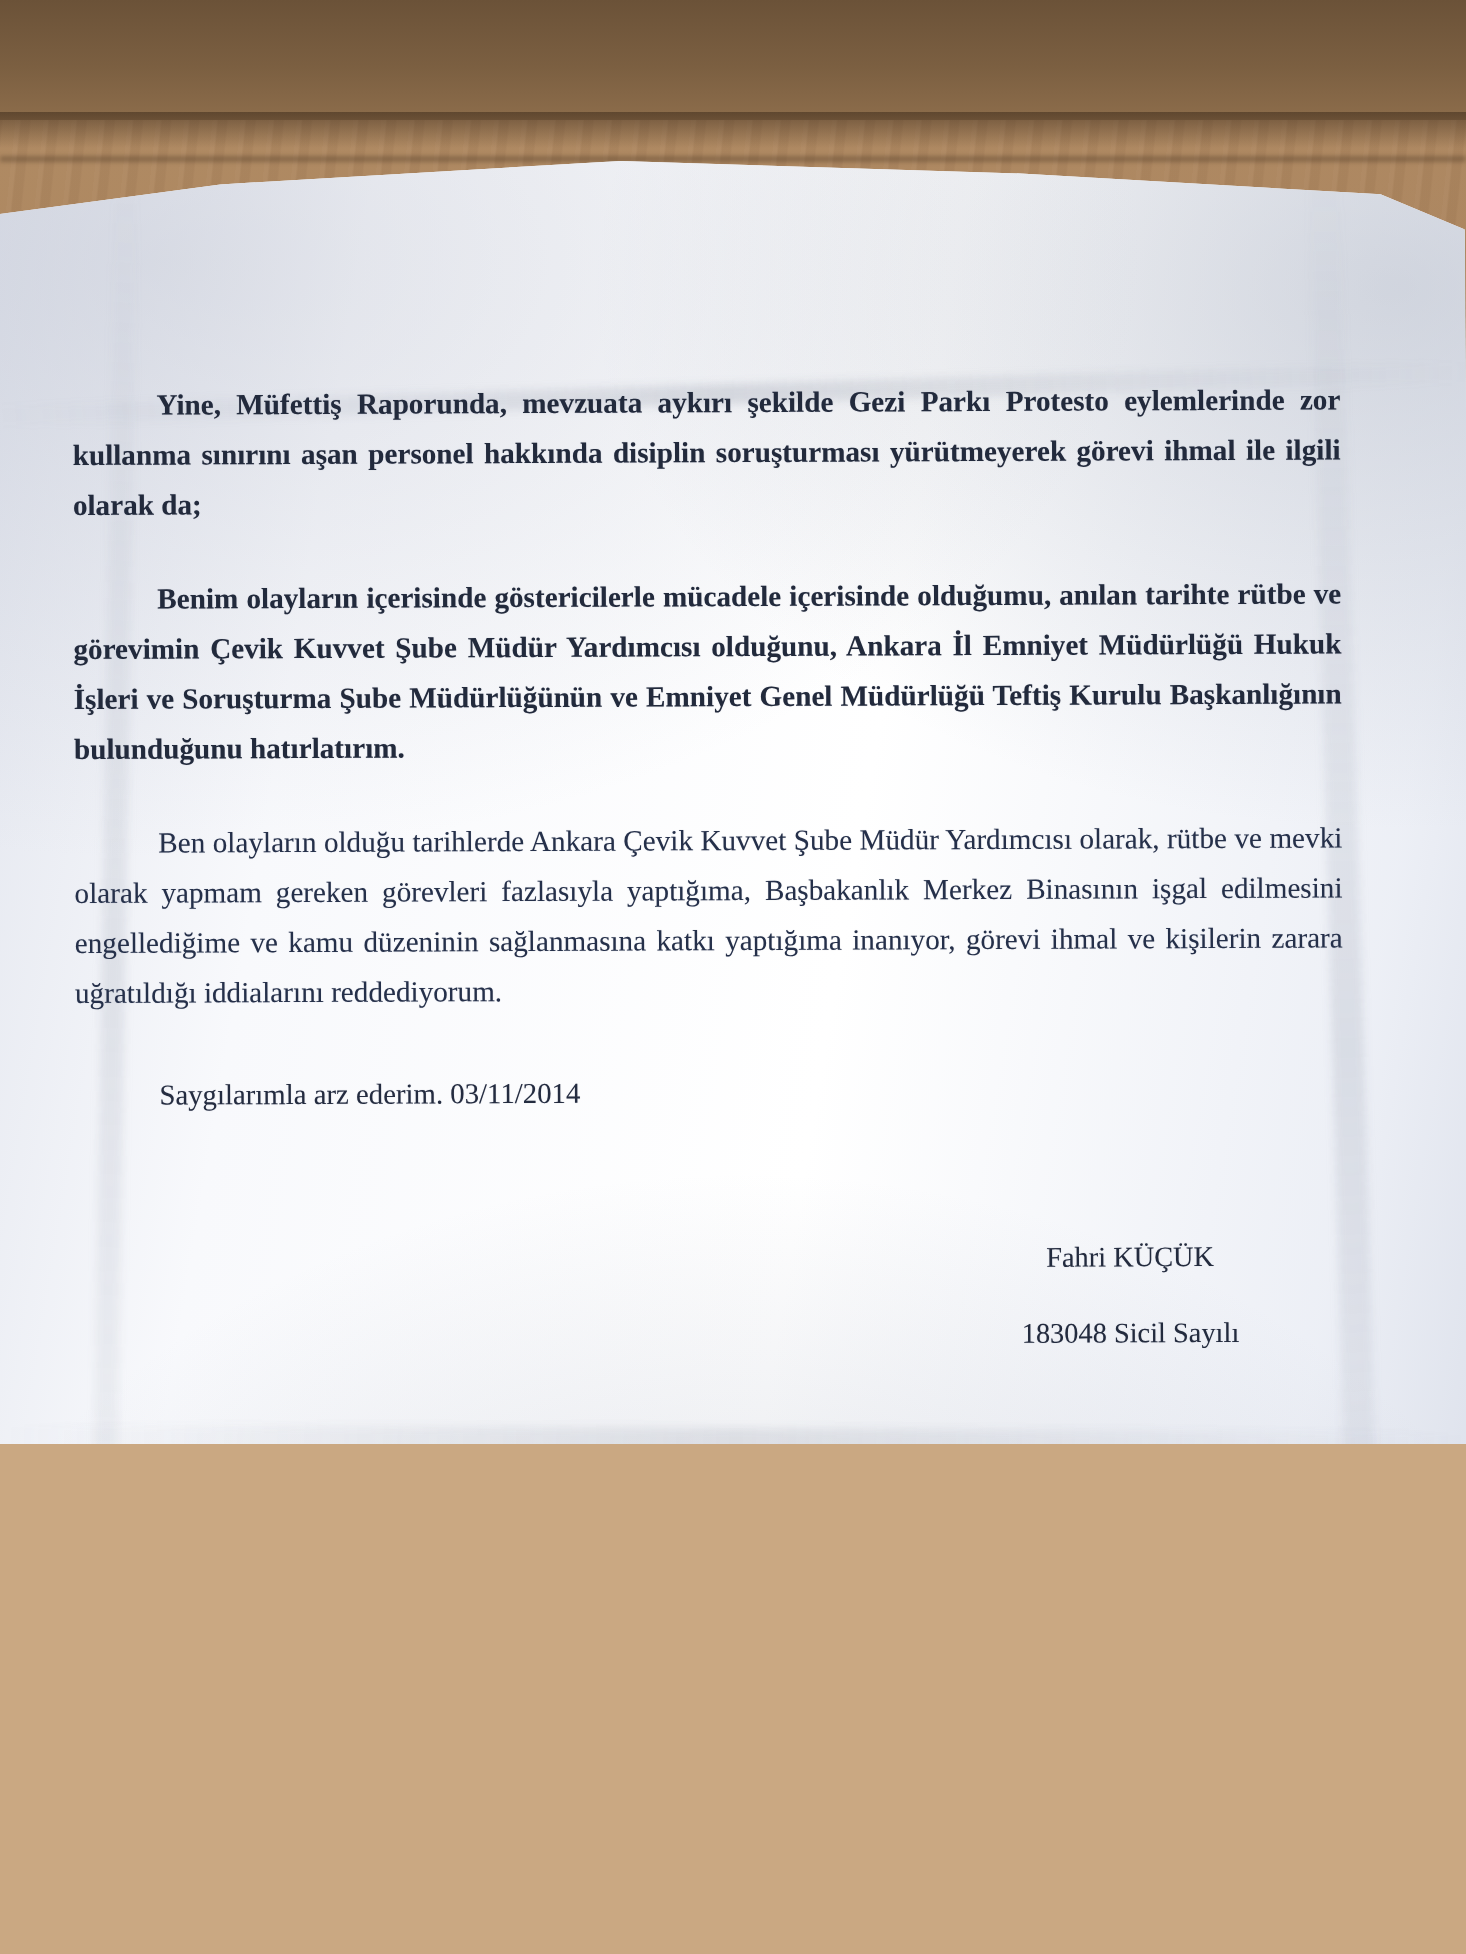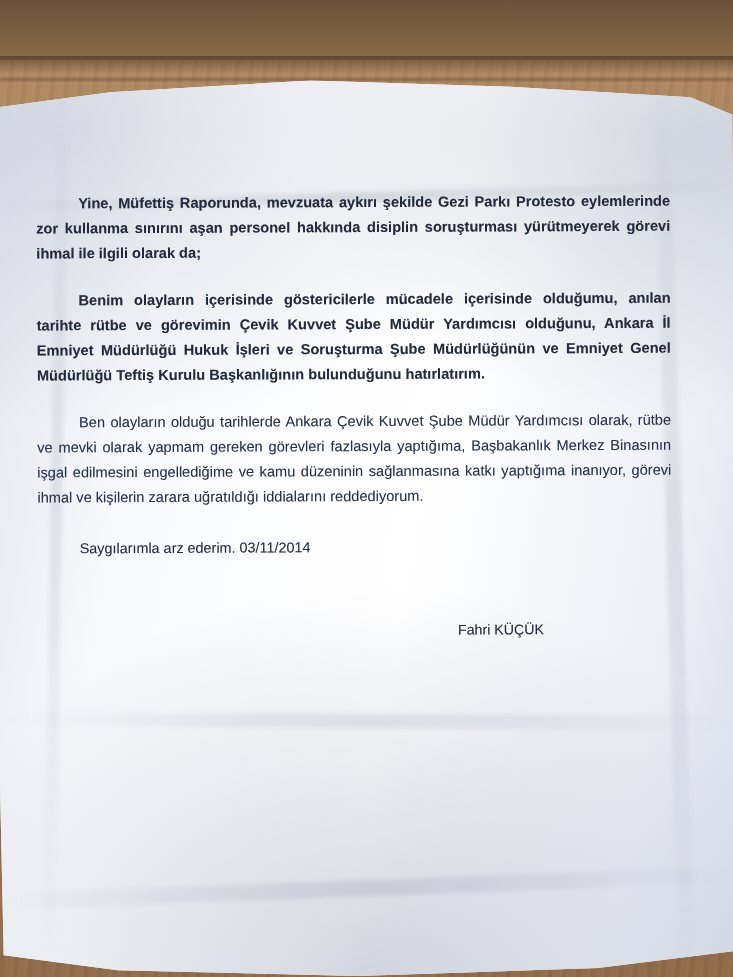--- a/index.html
+++ b/index.html
@@ -12,23 +12,24 @@
     height: 977px;
     overflow: hidden;
     font-family: "Liberation Sans", sans-serif;
     background: #caa882;
   }
 
   
   .scene {
     position: relative;
     width: 733px;
-    height: 977px;
+    height: 722px;
     overflow: hidden;
     background: linear-gradient(175deg, #b08a62 0%, #a9825c 38%, #9c7652 60%, #8e6a49 100%);
+    font-family: Liberation Serif, serif;
   }
 
   
   .desk {
     position: absolute;
     inset: 0;
     background:
       repeating-linear-gradient(96deg,
         rgba(255,255,255,0.045) 0px,
         rgba(255,255,255,0.045) 2px,
@@ -138,21 +139,21 @@
     text-align: left;
     color: #242c40;
   }
 
   .signature {
     margin-top: 52px;
     margin-left: 420px;
     font-size: 14.2px;
     line-height: 38px;
     color: #232b3e;
-    text-align: left;
+    text-align: center;
   }
   .signature div { white-space: nowrap; }
 
   
   .doc, .signature { text-shadow: 0 0 0.5px rgba(30,40,70,0.25); }
 </style>
 </head>
 <body>
 
 <div class="scene">
@@ -175,17 +176,18 @@
       <p class="para-1 indent">Yine, Müfettiş Raporunda, mevzuata aykırı şekilde Gezi Parkı Protesto eylemlerinde zor kullanma sınırını aşan personel hakkında disiplin soruşturması yürütmeyerek görevi ihmal ile ilgili olarak da;</p>
 
       <p class="para-2 indent">Benim olayların içerisinde göstericilerle mücadele içerisinde olduğumu, anılan tarihte rütbe ve görevimin Çevik Kuvvet Şube Müdür Yardımcısı olduğunu, Ankara İl Emniyet Müdürlüğü Hukuk İşleri ve Soruşturma Şube Müdürlüğünün ve Emniyet Genel Müdürlüğü Teftiş Kurulu Başkanlığının bulunduğunu hatırlatırım.</p>
 
       <p class="para-3 indent">Ben olayların olduğu tarihlerde Ankara Çevik Kuvvet Şube Müdür Yardımcısı olarak, rütbe ve mevki olarak yapmam gereken görevleri fazlasıyla yaptığıma, Başbakanlık Merkez Binasının işgal edilmesini engellediğime ve kamu düzeninin sağlanmasına katkı yaptığıma inanıyor, görevi ihmal ve kişilerin zarara uğratıldığı iddialarını reddediyorum.</p>
 
       <p class="regards">Saygılarımla arz ederim. 03/11/2014</p>
 
       <div class="signature">
         <div>Fahri KÜÇÜK</div>
+        <div>183048 Sicil Sayılı</div>
       </div>
 
     </div>
   </div>
 </div>
 
 </body></html>

